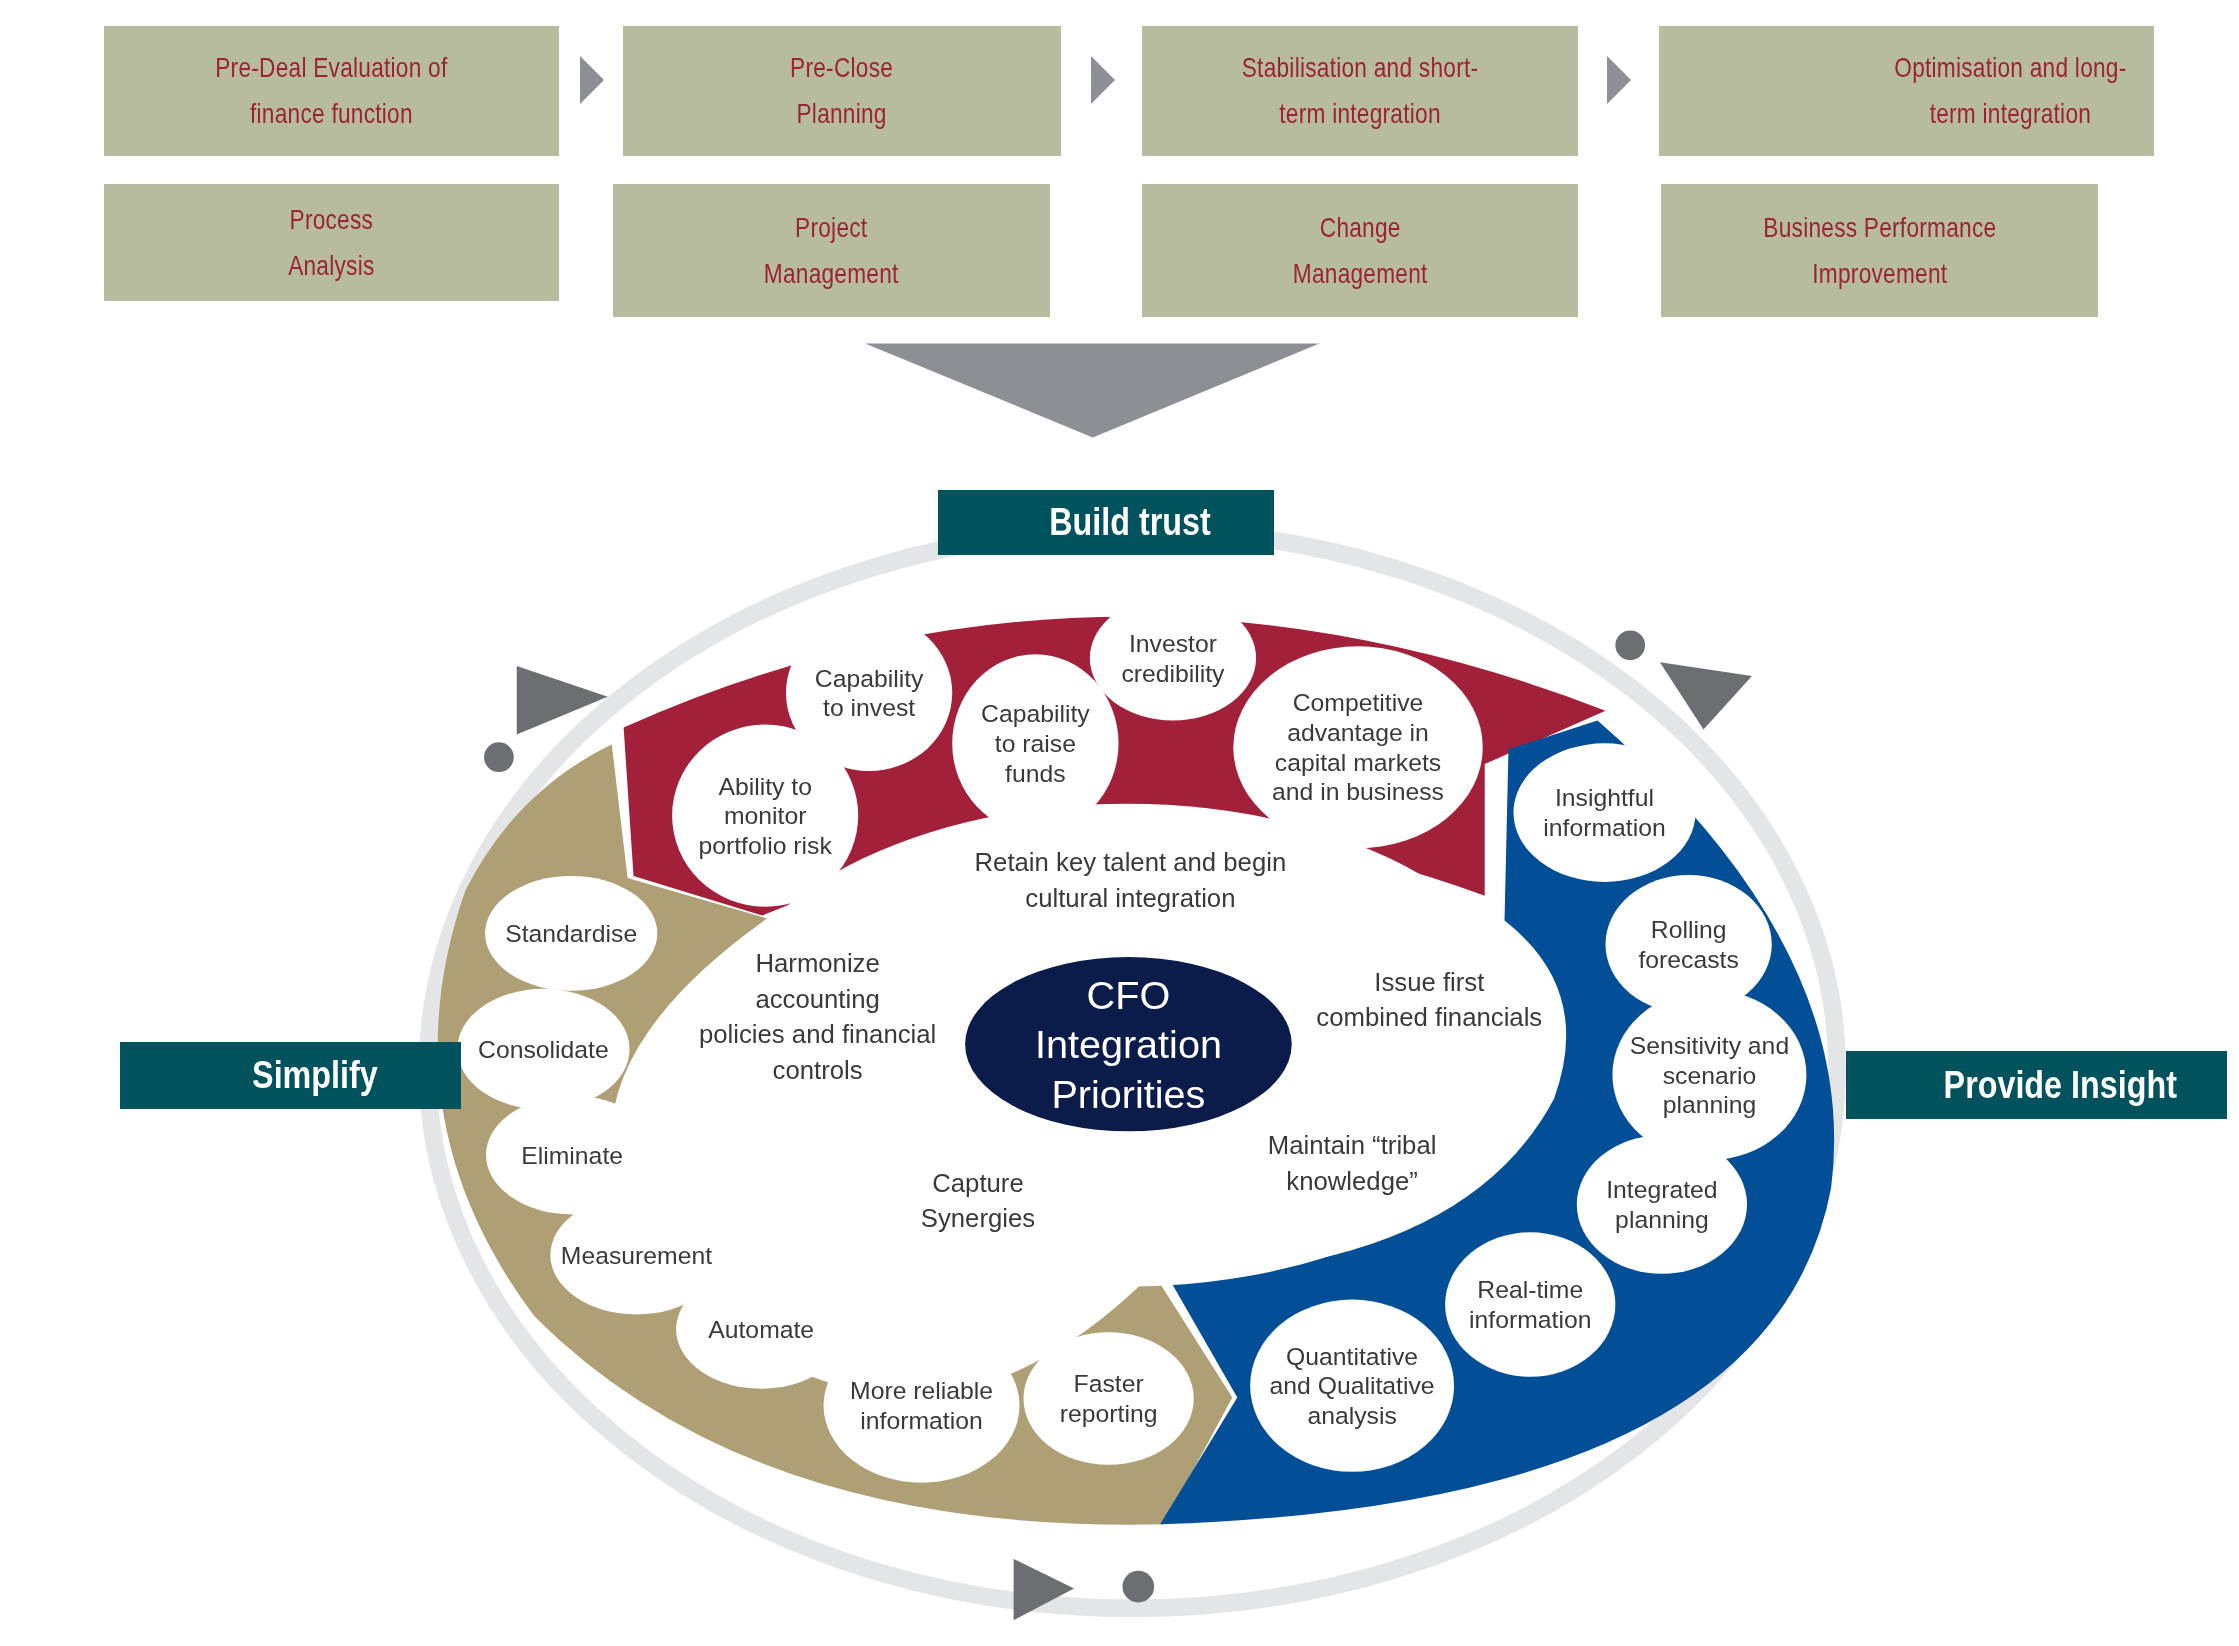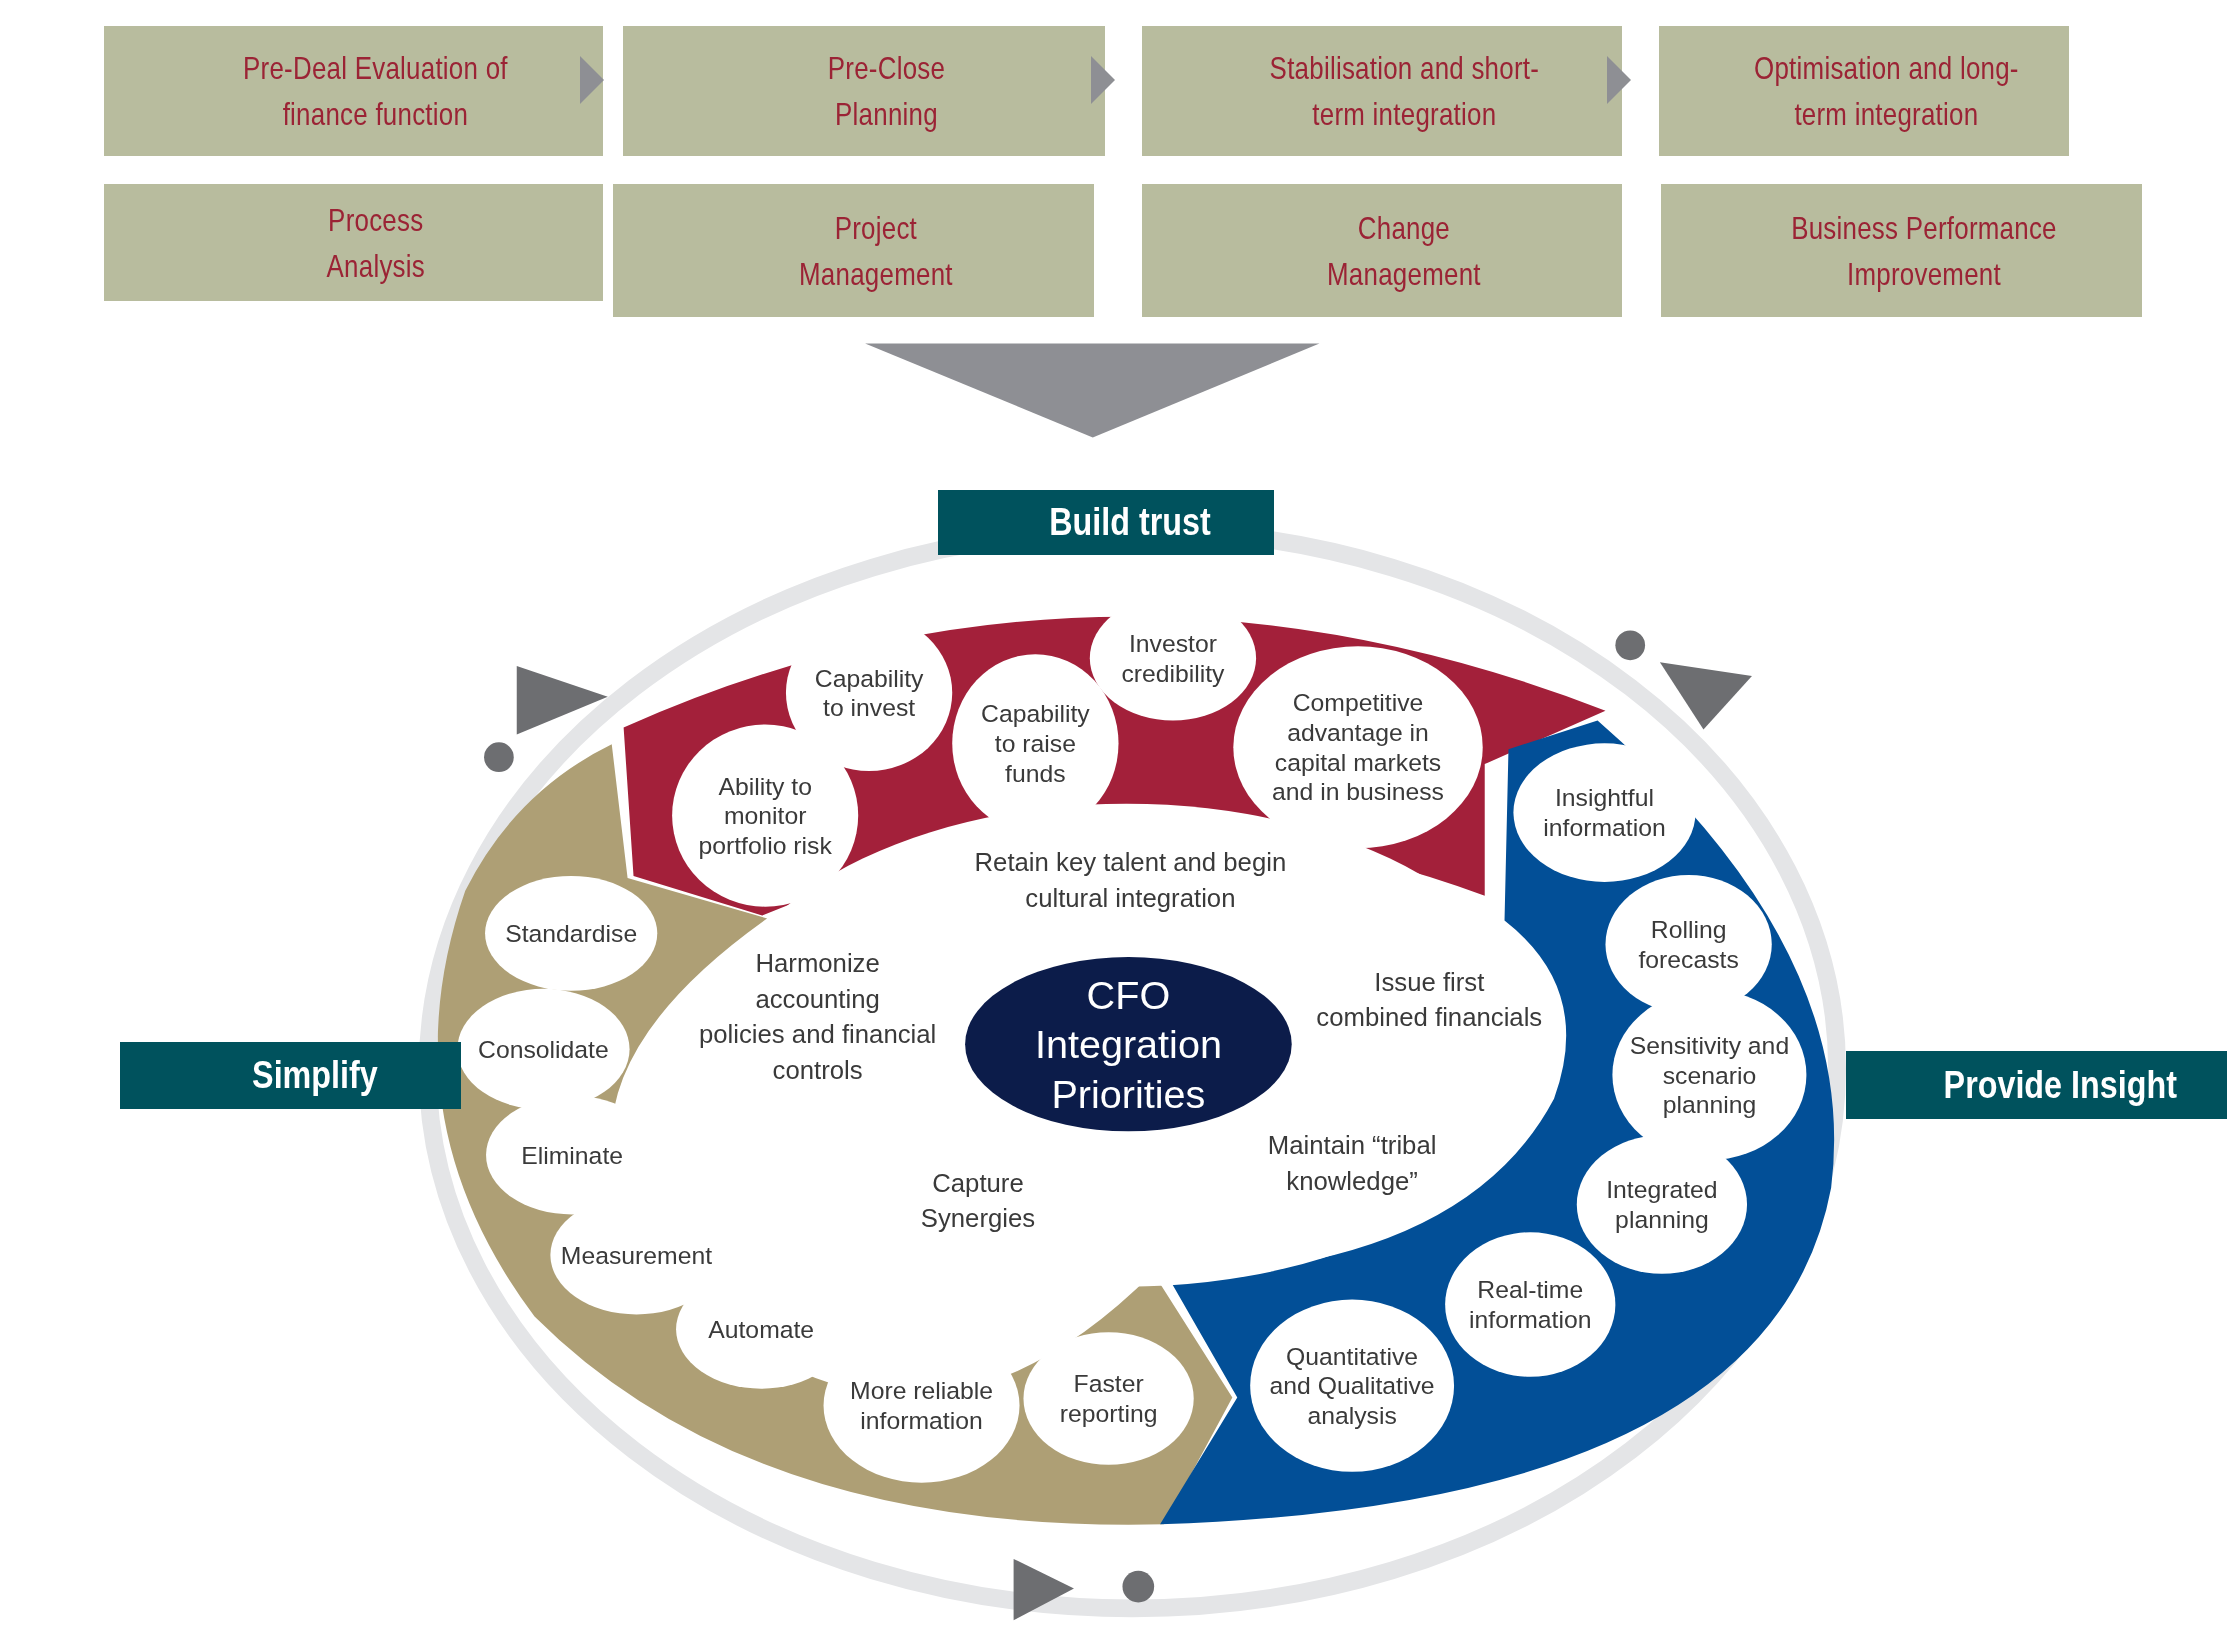--- a/index.html
+++ b/index.html
@@ -1,23 +1,22 @@
 <!DOCTYPE html>
 <html><head>
 <meta charset="utf-8">
 <style>
   html, body { margin:0; padding:0; background:#ffffff; }
   body { width:2239px; height:1646px; position:relative; overflow:hidden;
          font-family:"Liberation Sans", "DejaVu Sans", sans-serif; }
   .phase, .discipline {
     position:absolute; background:#b8bc9e; color:#9b2335;
     display:flex; align-items:center; justify-content:center; text-align:center;
-    font-size:32px; line-height:46px; letter-spacing:0.3px;
+    font-size:28px; line-height:46px; letter-spacing:0.3px;
     transform-origin:center;
-    padding-left:44px;
   }
   .phase span, .discipline span { display:block; transform:scaleX(0.9); }
   .chev { position:absolute; width:0; height:0;
           border-top:24px solid transparent; border-bottom:24px solid transparent;
           border-left:24px solid #8e8f94; }
   .pillar {
     position:absolute; background:#00525d; color:#ffffff; font-weight:bold;
     display:flex; align-items:center; justify-content:center;
     font-size:38px;
     padding-left:48px;
@@ -45,21 +44,21 @@
     </span>
 </div>
 <div class="chev" style="left:1091px;top:56px;"></div>
 <div class="phase" style="left:1142px;top:26px;width:436px;height:130px;">
   <span>
       <span>Stabilisation and short-</span>
       <span>term integration</span>
     </span>
 </div>
 <div class="chev" style="left:1607px;top:56px;"></div>
-<div class="phase" style="left:1659px;top:26px;width:366px;height:130px;">
+<div class="phase" style="left:1659px;top:26px;width:495px;height:130px;justify-content:flex-end;">
   <span>
       <span>Optimisation and long-</span>
       <span>term integration</span>
     </span>
 </div>
 
 <div class="discipline" style="left:104px;top:184px;width:455px;height:117px;">
   <span>
       <span>Process</span>
       <span>Analysis</span>

